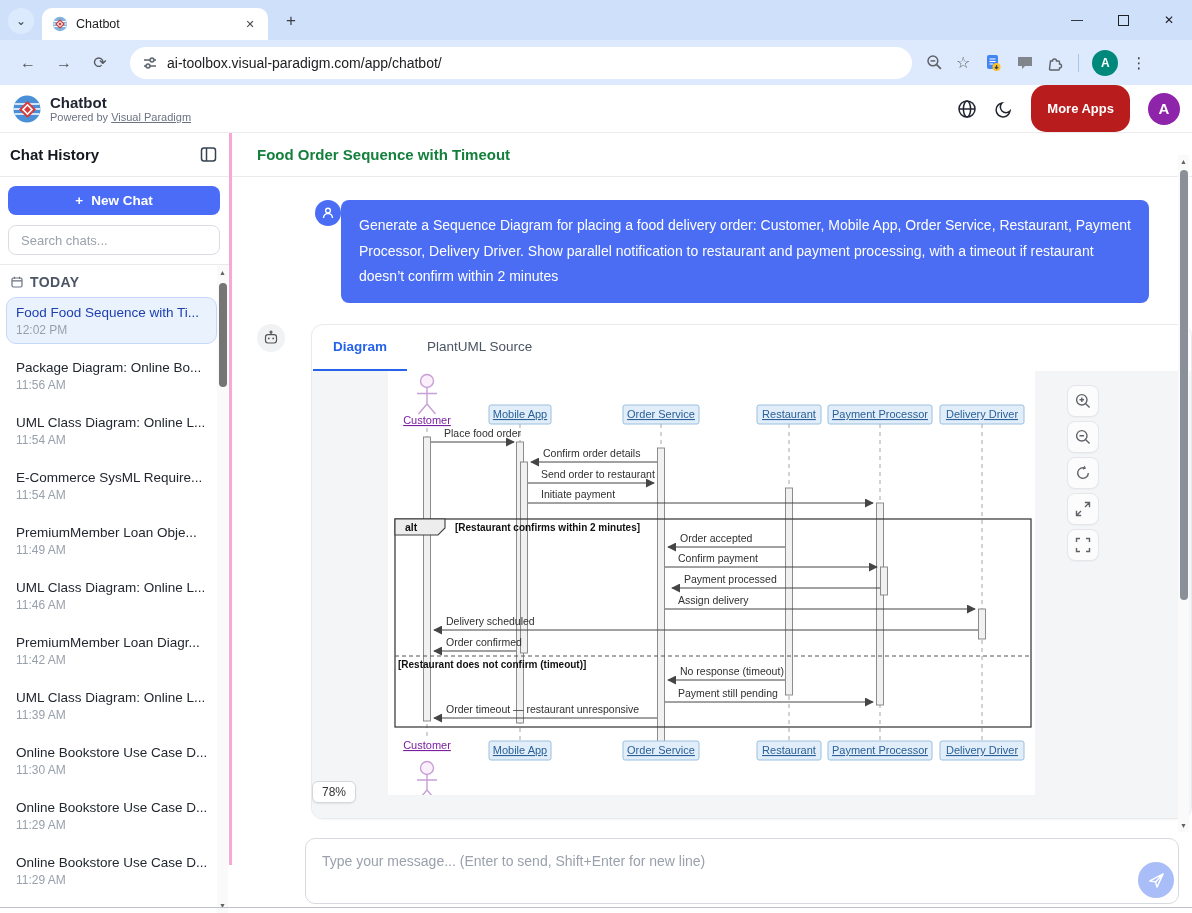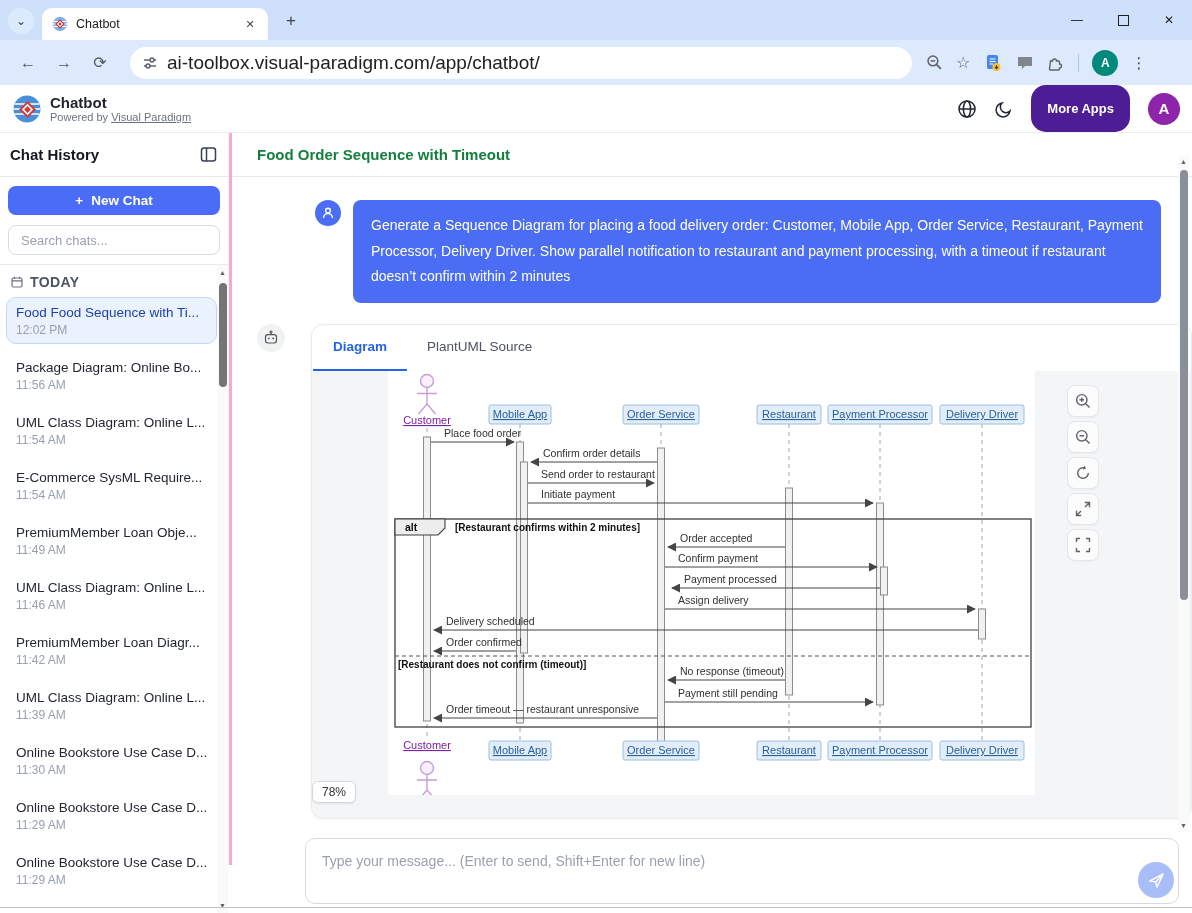--- a/index.html
+++ b/index.html
@@ -12,35 +12,35 @@
   .tab-title { font-size:12.5px; color:#202124; flex:1; white-space:nowrap; overflow:hidden; }
   .tab-close { font-size:11px; color:#44474b; width:16px; height:16px; display:flex; align-items:center; justify-content:center; border-radius:8px; }
   .newtab-btn { width:26px; height:26px; margin:0 0 6px 10px; color:#3c4043; font-size:17px; display:flex; align-items:center; justify-content:center; }
   .win-controls { margin-left:auto; display:flex; height:40px; }
   .win-btn { width:46px; height:40px; display:flex; align-items:center; justify-content:center; font-size:12px; color:#202124; }
   .win-max { width:11px; height:11px; border:1.4px solid #202124; }
 
   .toolbar { height:45px; background:#dde9fc; display:flex; align-items:center; padding:0 10px; }
   .nav-ic { width:26px; height:26px; display:flex; align-items:center; justify-content:center; font-size:16px; color:#54595f; margin:0 5px; }
   .omnibox { flex:0 0 auto; width:782px; height:32px; margin-left:12px; background:#ffffff; border-radius:16px; display:flex; align-items:center; padding:0 12px; gap:9px; }
-  .url-text { font-size:19px; color:#202124; }
+  .url-text { font-size:14px; color:#202124; }
   .addr-right { display:flex; align-items:center; margin-left:14px; gap:13px; }
   .ext-sep { width:1px; height:18px; background:#aec4e8; }
   .chrome-avatar { width:26px; height:26px; border-radius:50%; background:#00897b; color:#fff; font-size:12px; font-weight:bold; display:flex; align-items:center; justify-content:center; }
   .kebab { color:#3c4043; font-size:15px; letter-spacing:0; }
   .star { font-size:16px; color:#5f6368; }
 
   
   .appheader { height:48px; background:#fff; border-bottom:1px solid #ececee; display:flex; align-items:center; padding:0 12px; }
   .brand { display:flex; align-items:center; gap:8px; }
   .brand-text .app-title { font-size:15px; font-weight:bold; color:#1f2430; line-height:17px; }
   .brand-text .powered { font-size:11px; color:#6b7280; }
   .brand-text .powered a { color:#6b7280; }
   .hdr-right { margin-left:auto; display:flex; align-items:center; gap:18px; }
-  .more-apps { background:#4c1d95; color:#fff; font-size:13px; font-weight:bold; border:none; border-radius:15px; height:47px; padding:8px 16px; }
+  .more-apps { background:#b91c1c; color:#fff; font-size:13px; font-weight:bold; border:none; border-radius:15px; height:47px; padding:8px 16px; }
   .hdr-avatar { width:32px; height:32px; border-radius:50%; background:#8e24aa; color:#fff; font-weight:bold; font-size:15px; display:flex; align-items:center; justify-content:center; }
 
   
   .workspace { display:flex; height:732px; }
   .sidebar { width:232px; border-right:3px solid #f9a8d4; position:relative; background:#fff; }
   .sb-head { height:44px; display:flex; align-items:center; padding:0 12px 0 10px; border-bottom:1px solid #e9eaec; }
   .sb-title { font-size:15px; font-weight:bold; color:#15181e; flex:1; }
   .new-chat { margin:9px 8px 0 8px; height:29px; width:212px; background:#4a6cf7; border:none; border-radius:8px; color:#fff; font-size:13.5px; font-weight:bold; display:flex; align-items:center; justify-content:center; gap:8px; }
   .search-input { margin:10px 8px 0 8px; width:212px; height:30px; border:1px solid #d9dde3; border-radius:8px; font-size:13px; padding:0 12px; color:#1d4ed8; outline:none; }
   .search-input::placeholder { color:#9aa1ac; }
@@ -56,21 +56,21 @@
   .sb-scroll { position:absolute; top:132px; right:1px; width:11px; height:648px; background:#fafafa; }
   .sb-up { position:absolute; top:4px; left:0; width:11px; text-align:center; font-size:7px; color:#5f6368; }
   .sb-thumb { position:absolute; top:18px; left:1.5px; width:8px; height:104px; background:#757575; border-radius:4px; }
   .sb-down { position:absolute; bottom:4px; left:0; width:11px; text-align:center; font-size:7px; color:#5f6368; }
 
   .main { flex:1; position:relative; background:#fff; }
   .main-title-row { height:44px; display:flex; align-items:center; padding-left:25px; border-bottom:1px solid #e9eaec; }
   .page-title { font-size:15px; font-weight:bold; color:#15803d; }
 
   .chat-area { position:absolute; top:45px; left:0; right:0; height:654px; overflow:hidden; }
-  .user-row { display:flex; gap:12px; margin:22px 0 0 83px; }
+  .user-row { display:flex; margin:22px 0 0 83px; }
   .u-avatar { width:26px; height:26px; border-radius:50%; background:#4a6df3; flex:0 0 auto; display:flex; align-items:center; justify-content:center; }
   .bubble { width:808px; background:#4a6df3; color:#fff; border-radius:8px; padding:13px 18px; font-size:14px; line-height:25.5px; }
   .bot-row { display:flex; gap:26px; margin:21px 0 0 25px; }
   .b-avatar { width:28px; height:28px; border-radius:50%; background:#f1f2f4; flex:0 0 auto; display:flex; align-items:center; justify-content:center; }
   .card { width:892px; height:495px; background:#fff; border:1px solid #e8eaee; border-radius:12px; box-shadow:0 1px 2px rgba(0,0,0,.04); overflow:hidden; }
   .tabs { height:46px; display:flex; align-items:stretch; padding-left:1px; }
   .tabbtn { display:flex; align-items:center; padding:0 20px; font-size:13.5px; color:#4b5563; border-bottom:2px solid transparent; }
   .tabbtn.active { color:#2563eb; font-weight:bold; border-bottom-color:#2563eb; }
   .viewer { position:relative; height:447px; background:#f4f5f7; }
   .canvas { position:absolute; left:76px; top:0; width:647px; height:424px; background:#fff; }

